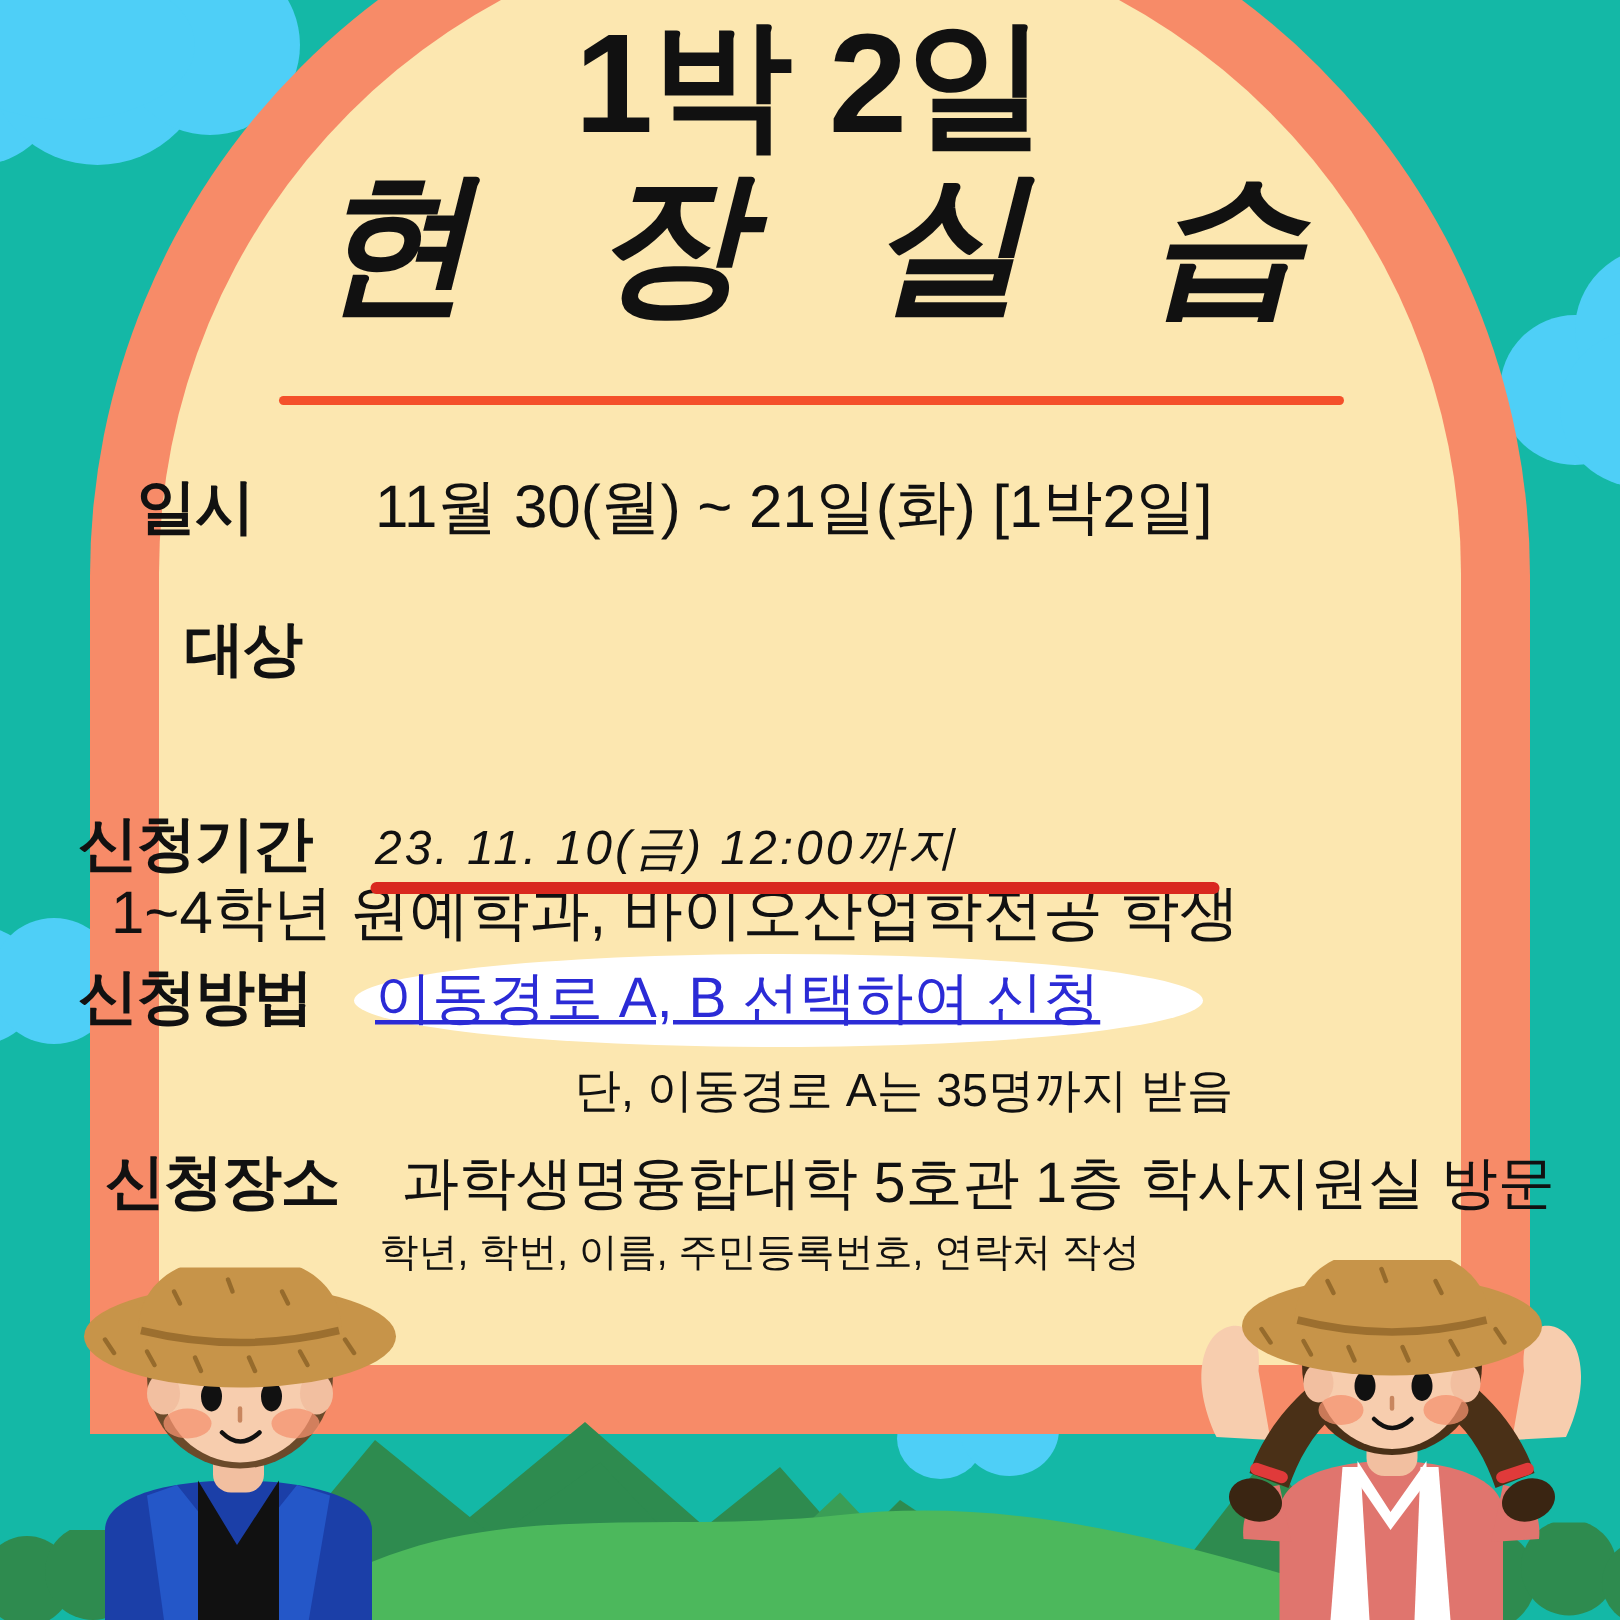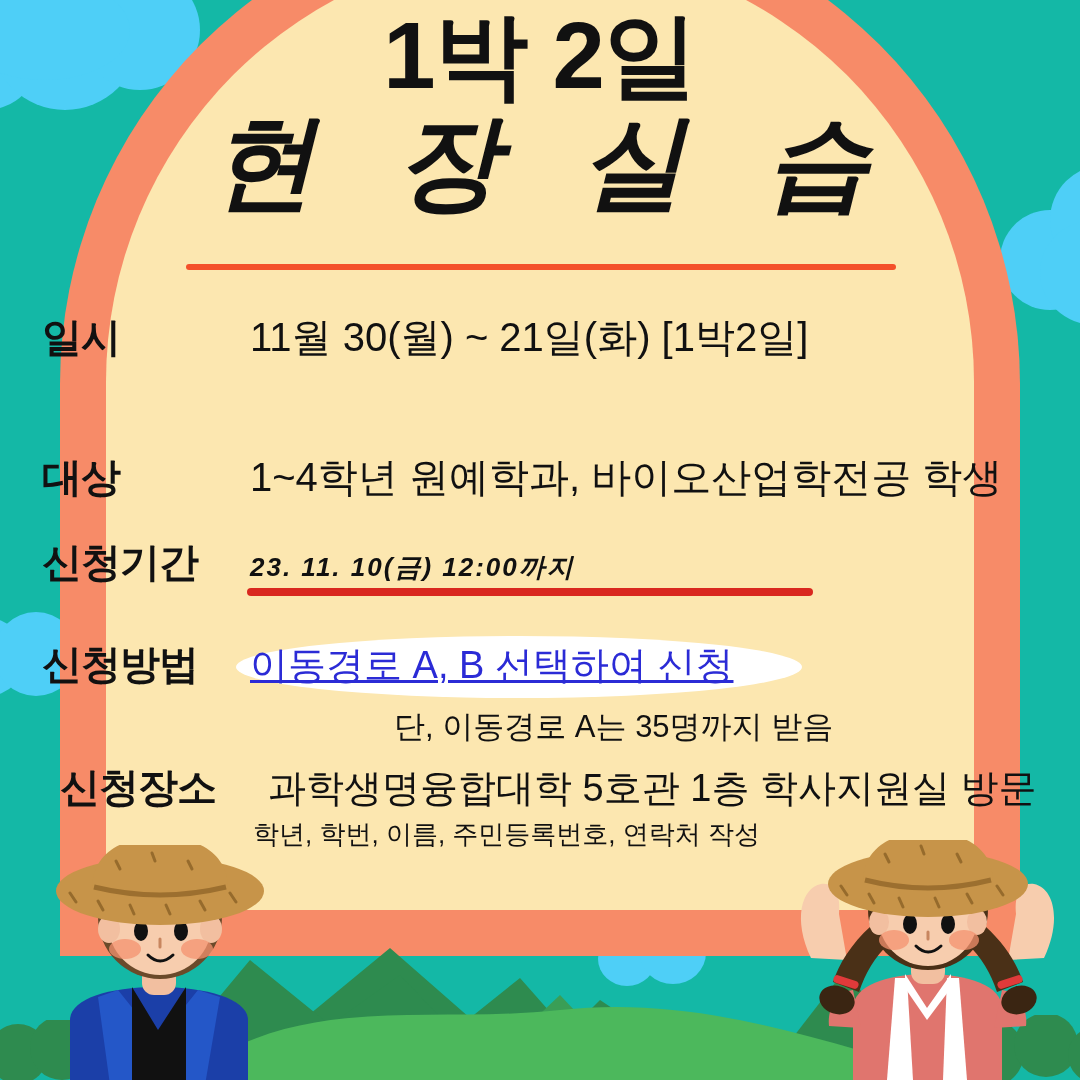--- a/index.html
+++ b/index.html
@@ -108,46 +108,45 @@
   }
 
   .row {
     position: absolute;
     display: flex;
     align-items: baseline;
     color: #111111;
   }
   .row-label {
     width: 176px;
-    text-align: left;
+    text-align: center;
     font-size: 40px;
     font-weight: 800;
     flex: 0 0 176px;
     letter-spacing: -1px;
   }
   .row-value {
     margin-left: 32px;
     font-size: 40px;
     font-weight: 400;
     white-space: nowrap;
   }
 
   #row-date      { left: 42px; top: 310px; }
-  #row-target    { left: 42px; top: 450px; }
+  #row-target    { left: 42px; top: 405px; flex-direction: column; }
   #row-period    { left: 42px; top: 535px; }
   #row-method    { left: 42px; top: 637px; }
   #row-place     { left: 60px; top: 760px; }
 
   .row-period-value {
     font-style: italic;
-    font-size: 26px;
+    font-size: 32px;
     letter-spacing: 2px;
     position: relative;
     padding-bottom: 6px;
-    font-weight: bold;
   }
   .underline-red {
     position: absolute;
     left: 247px;
     top: 588px;
     width: 566px;
     height: 8px;
     background: #D9281F;
     border-radius: 4px;
   }
@@ -170,21 +169,21 @@
     white-space: nowrap;
     text-decoration: underline;
   }
 
   .note {
     position: absolute;
     font-size: 31px;
     color: #111111;
     white-space: nowrap;
   }
-  #note-capacity { left: 394px; top: 706px; }
+  #note-capacity { left: 383px; top: 706px; }
   #note-fields   { left: 253px; top: 817px; font-size: 26px; }
 
   .place-value {
     font-size: 38px;
     white-space: nowrap;
   }
 </style>
 </head>
 <body>
 

